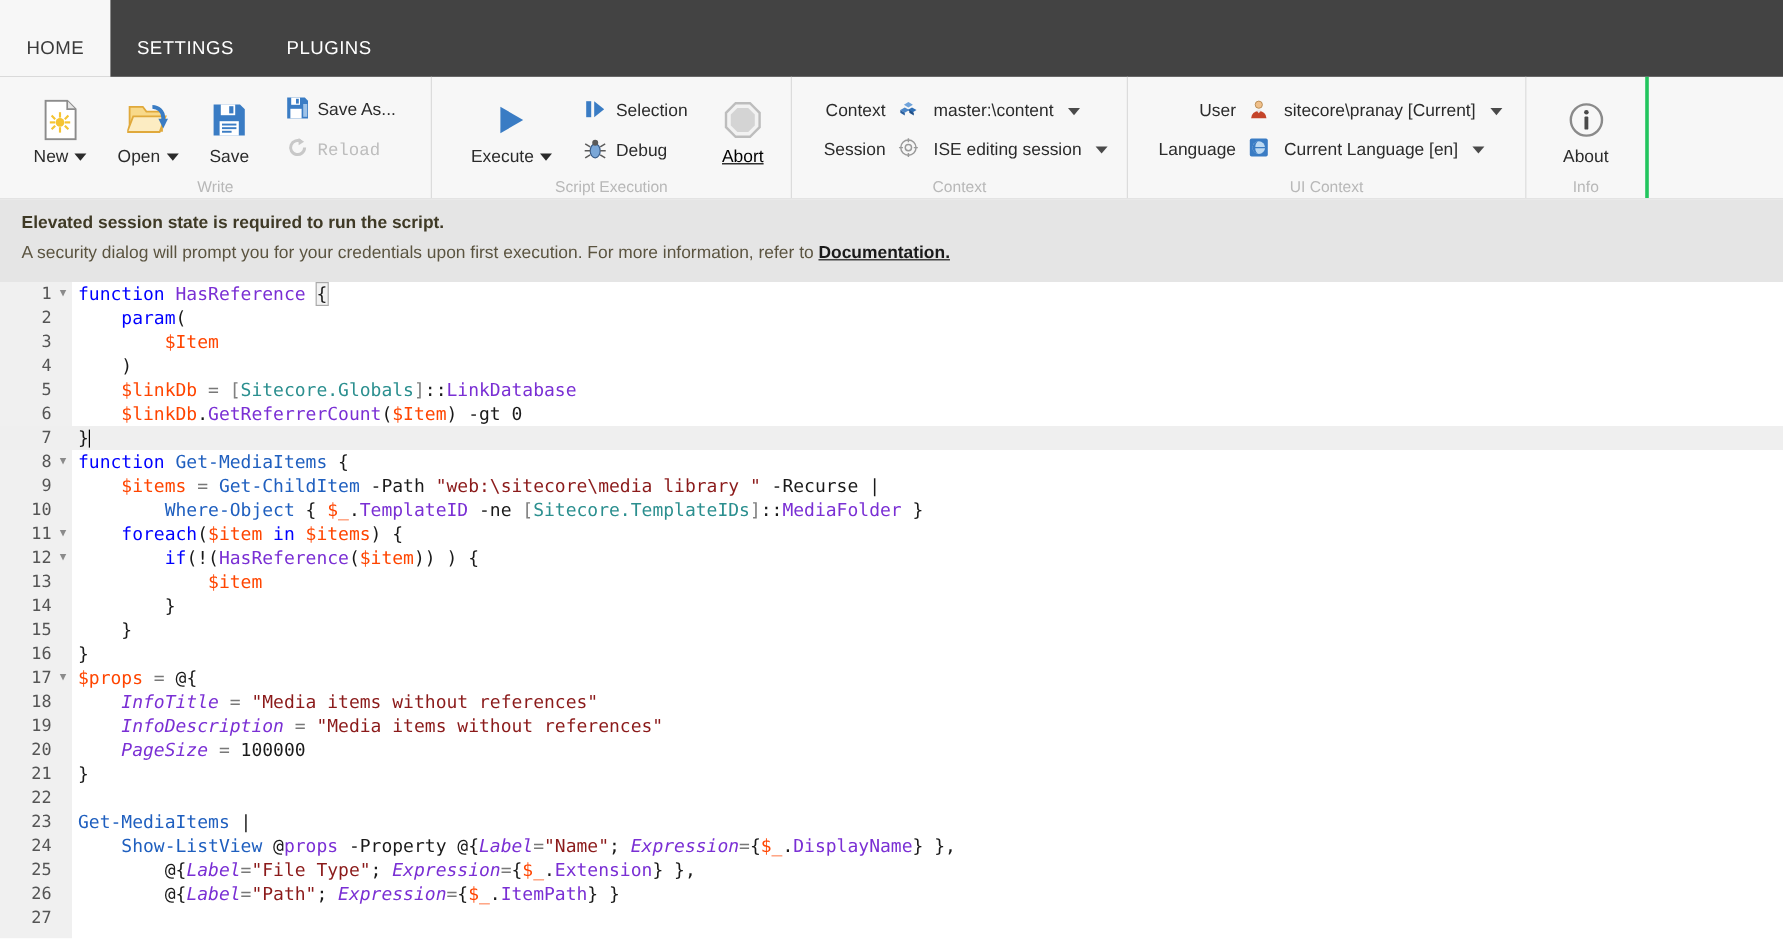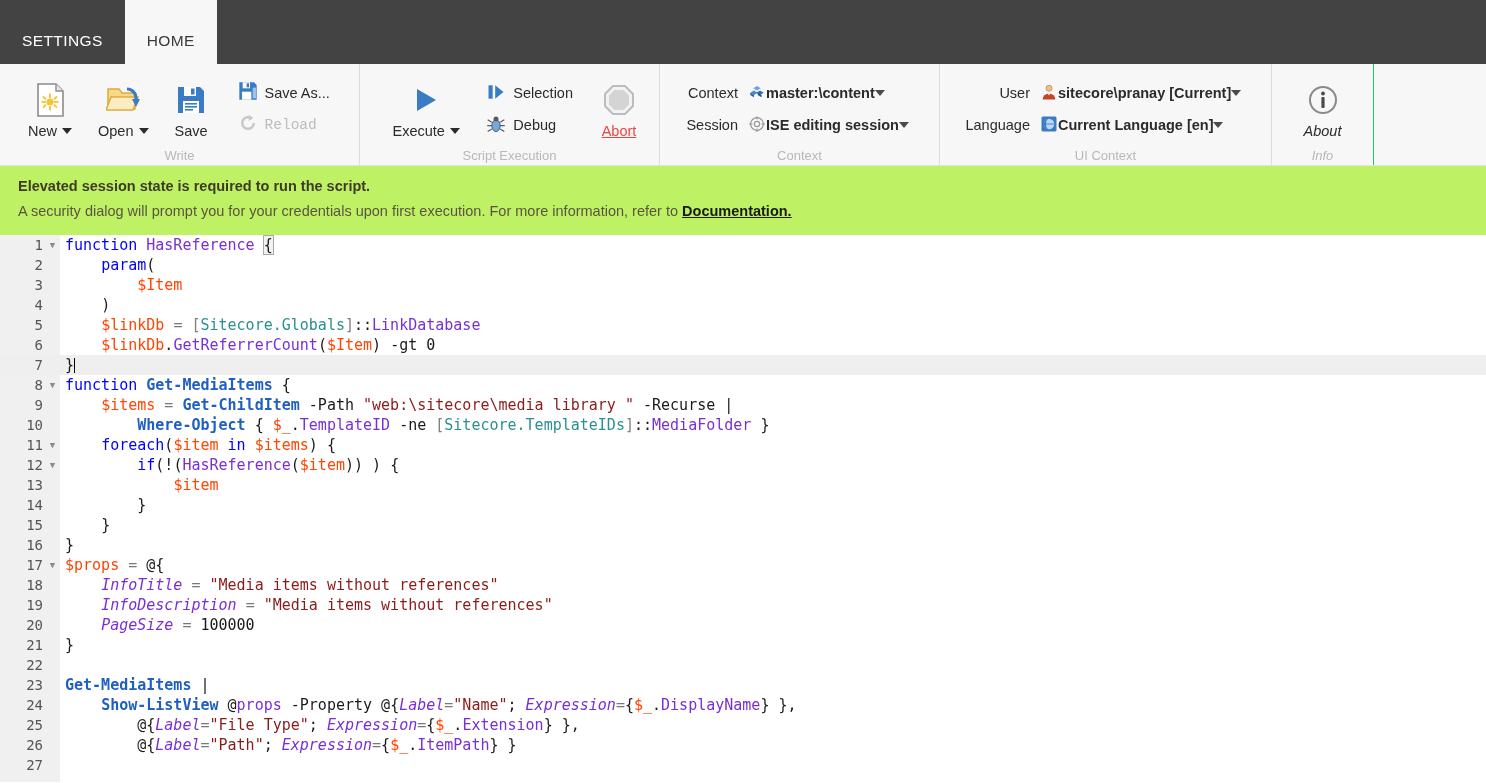--- a/index.html
+++ b/index.html
@@ -78,21 +78,21 @@
   .bigbtn .glyph { height: 40px; display:flex; align-items:center; justify-content:center; }
   .bigbtn .cap {
     font-size: 14.5px;
     color: #2b2b2b;
     margin-top: 3px;
     white-space: nowrap;
     display: flex;
     align-items: center;
     gap: 5px;
   }
-  .bigbtn.disabled .cap { color: #ef4444; text-decoration: underline; }
+  .bigbtn.disabled .cap { color: #000000; text-decoration: underline; }
 
   
   .smallbtn {
     display: flex;
     align-items: center;
     gap: 7px;
     padding: 3px 6px;
     cursor: pointer;
     font-size: 14.5px;
     color: #2b2b2b;
@@ -114,27 +114,27 @@
   .ctxrow {
     display: flex;
     align-items: center;
     font-size: 14.5px;
     color: #2b2b2b;
     white-space: nowrap;
     height: 26px;
   }
   .ctxlabel { color: #2b2b2b; }
   .ctxvalue {
-    display: flex; align-items: center; gap: 0;
-    margin-left: 10px; cursor: pointer; font-weight: bold;
+    display: flex; align-items: center; gap: 12px;
+    margin-left: 10px; cursor: pointer;
   }
 
   
   .banner {
-    background: #bef264;
+    background: #e5e5e5;
     padding: 12px 18px 16px 18px;
     color: #4a4330;
   }
   .banner-title {
     font-size: 14.5px;
     font-weight: bold;
     color: #3f3a26;
     margin-bottom: 9px;
   }
   .banner-text {
@@ -192,21 +192,21 @@
   .src {
     white-space: pre;
     color: #1a1a1a;
     padding-left: 5px;
   }
 
   
   .t-kw   { color: #0000ff; }   
   .t-fn   { color: #7a2fd4; }   
   .t-var  { color: #ff4500; }   
-  .t-cmd  { color: #1f5fbf; font-weight: bold; }   
+  .t-cmd  { color: #1f5fbf; }   
   .t-type { color: #2b8f8f; }   
   .t-brk  { color: #808080; }   
   .t-str  { color: #8b1a1a; }   
   .t-num  { color: #1a1a1a; }   
   .t-op   { color: #787878; }   
   .t-prop { color: #7a2fd4; font-style: italic; }   
   .t-plain{ color: #1a1a1a; }
 
   .caret-bar {
     display: inline-block;
@@ -218,25 +218,28 @@
   }
   .sel-box {
     outline: 1px solid #a9a9a9;
     background: #f2f2f2;
   }
 </style>
 </head>
 <body>
 
 <div class="tabbar">
+  <div class="tab active">
+    <span>HOME</span>
+  </div>
   <div class="tab">
     <span>SETTINGS</span>
   </div>
-  <div class="tab active">
-    <span>HOME</span>
+  <div class="tab">
+    <span>PLUGINS</span>
   </div>
 </div>
 
 <div class="ribbon">
 
   <div class="rgroup" style="width:360px;">
     <div class="rgroup-body" style="padding-left:18px; gap:6px;">
 
       <div class="bigbtn">
         <span class="glyph">
@@ -451,21 +454,21 @@
             </span>
             <span>Current Language [en]</span>
             <i class="caret small"></i>
           </span>
         </div>
       </div>
     </div>
     <div class="rgroup-label">UI Context</div>
   </div>
 
-  <div class="rgroup" style="width:102px; border-right:1px solid #22c55e;font-style:italic;">
+  <div class="rgroup" style="width:102px; border-right:3px solid #22c55e;">
     <div class="rgroup-body" style="justify-content:center; padding-left:0; padding-right:0;">
       <div class="bigbtn">
         <span class="glyph">
           <svg width="32" height="32" viewBox="0 0 32 32">
             <circle cx="16" cy="16" r="13" fill="none" stroke="#8a8a8a" stroke-width="2"></circle>
             <circle cx="16" cy="9.5" r="1.9" fill="#4a4a4a"></circle>
             <rect x="14.4" y="13" width="3.2" height="11" rx="1" fill="#4a4a4a"></rect>
           </svg>
         </span>
         <span class="cap">About</span>

